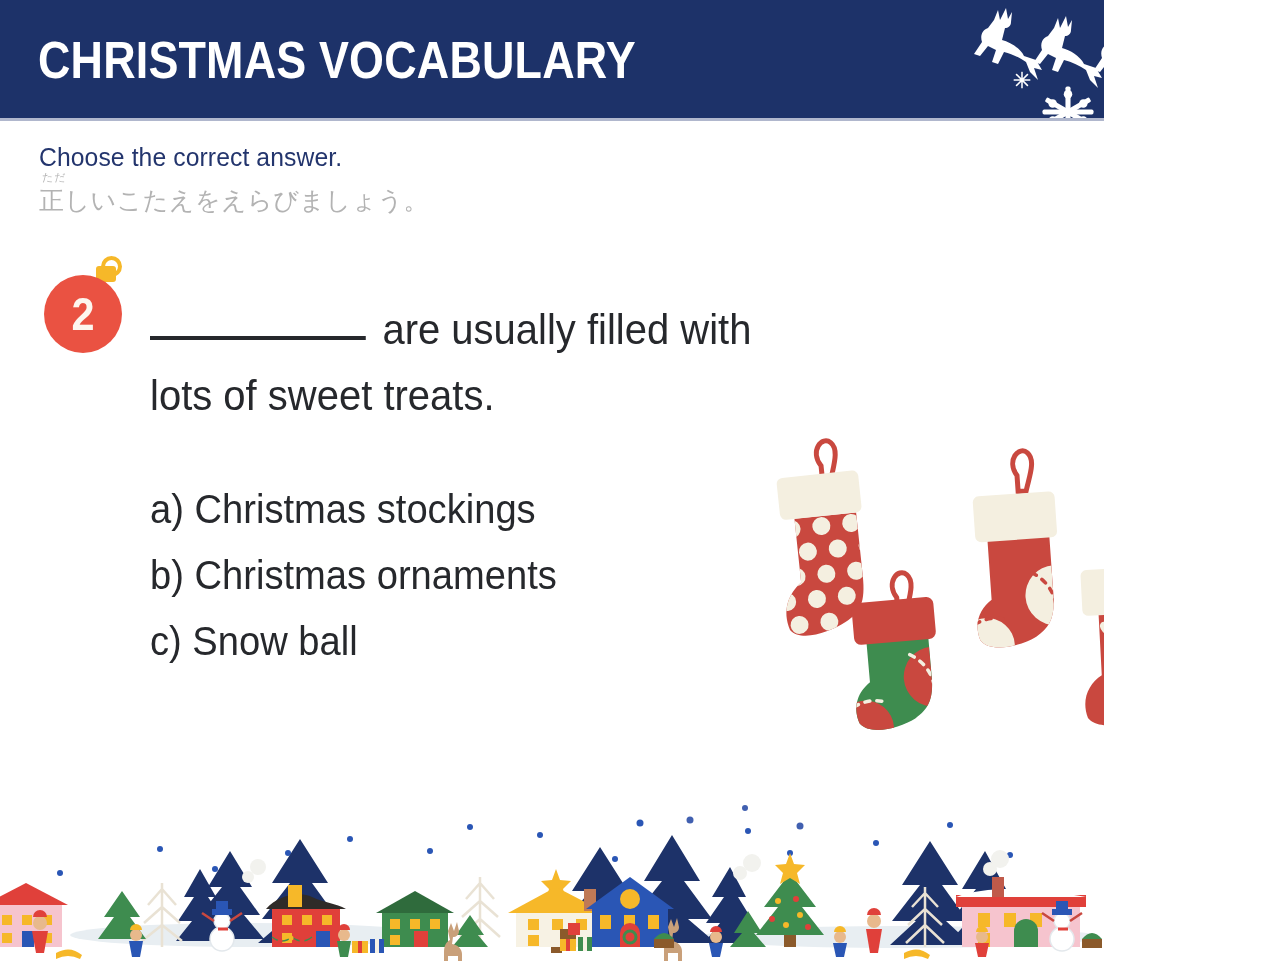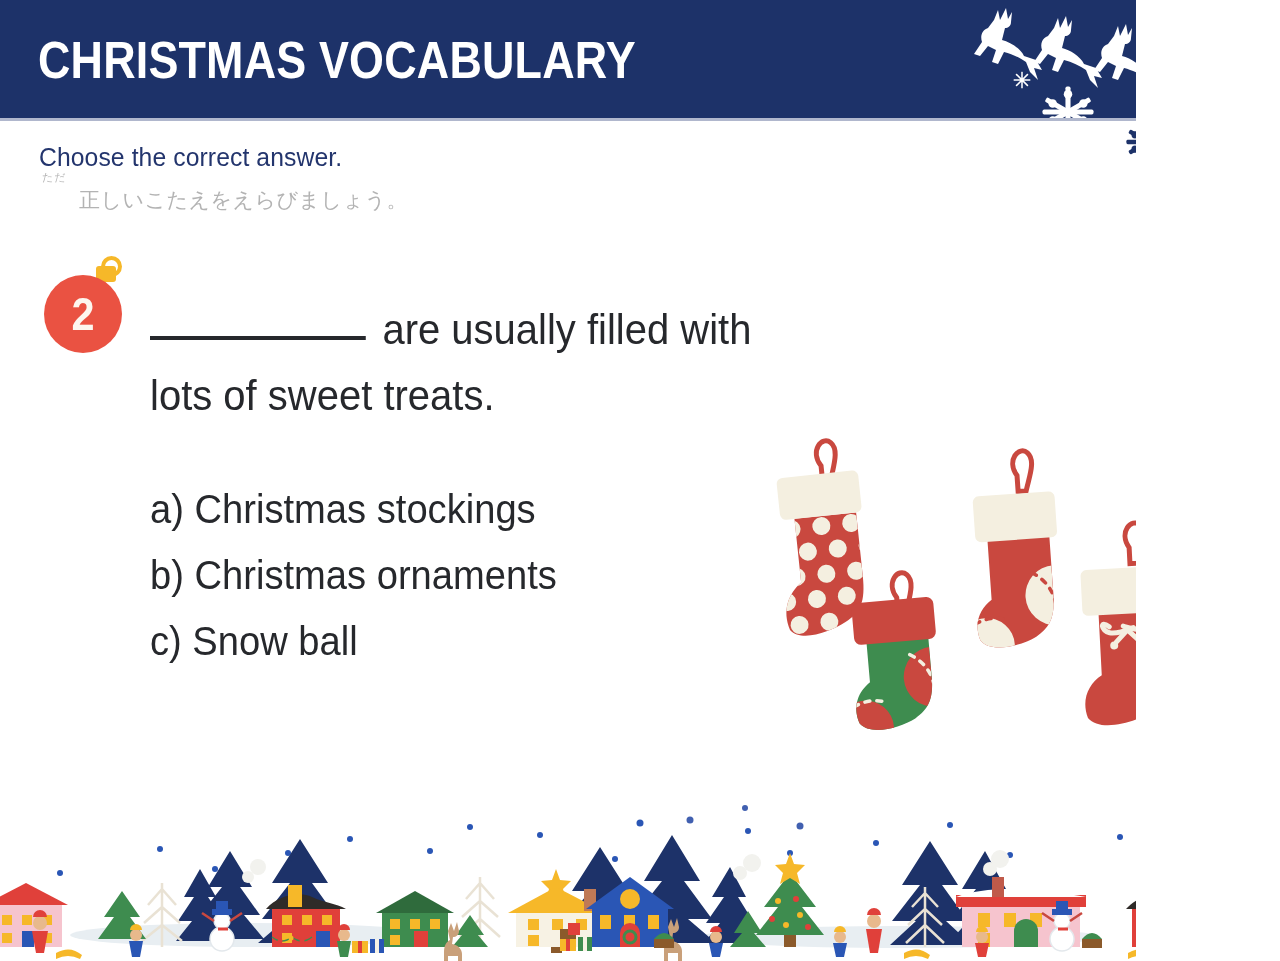--- a/index.html
+++ b/index.html
@@ -2,21 +2,21 @@
 <html><head>
 <meta charset="utf-8">
 <style>
   html,body{margin:0;padding:0;}
   body{
     width:1280px;height:961px;
     background:#ffffff;
     font-family:"Liberation Sans","DejaVu Sans",sans-serif;
     overflow:hidden;position:relative;
   }
-  .slide{position:relative;width:1104px;height:961px;overflow:hidden;background:#fff;padding-left:32px;}
+  .slide{position:relative;width:1104px;height:961px;overflow:hidden;background:#fff;}
 
   
   .header{
     position:absolute;left:0;top:0;width:1280px;height:118px;
     background:#1d3269;overflow:hidden;
   }
   .header-rule{
     position:absolute;left:0;top:118px;width:1280px;height:3px;
     background:#6f7ba4;opacity:.55;
   }
@@ -36,22 +36,22 @@
     transform:scaleX(.95);transform-origin:left center;white-space:nowrap;
   }
   .instr-jp-wrap{
     position:absolute;left:39px;top:172px;white-space:nowrap;
   }
   .furigana{
     position:absolute;left:3px;top:-2px;
     font-size:11px;color:#b5b5b5;letter-spacing:1px;
   }
   .instr-jp{
-    display:inline-block;font-size:21px;color:#b3b3b3;
-    letter-spacing:.5px;line-height:38px;padding-top:9px;margin-left:40px;
+    display:inline-block;font-size:25px;color:#b3b3b3;
+    letter-spacing:.5px;line-height:38px;padding-top:9px;
   }
 
   
   .badge{
     position:absolute;left:44px;top:275px;width:78px;height:78px;
   }
   .badge-ball{
     position:absolute;left:0;top:0;width:78px;height:78px;border-radius:50%;
     background:#ea5242;
   }

